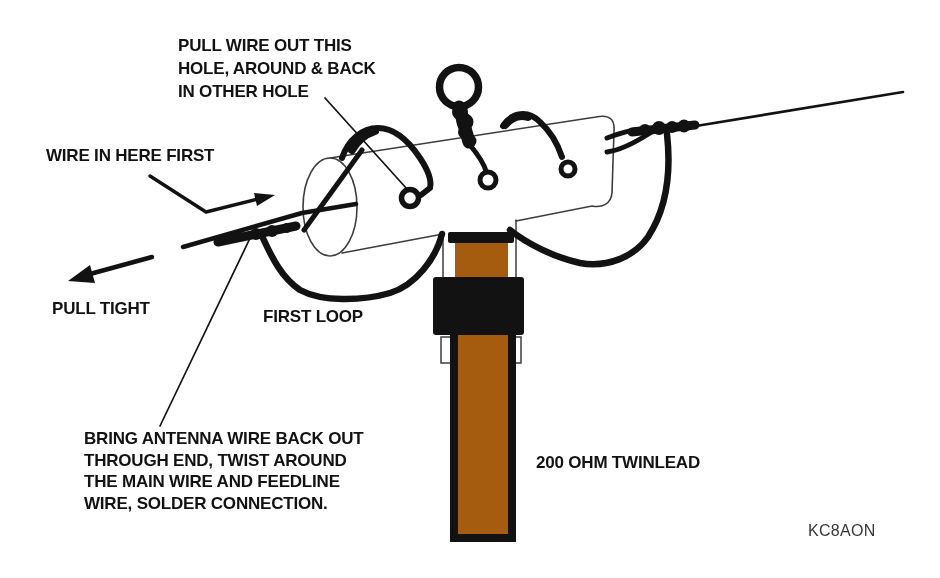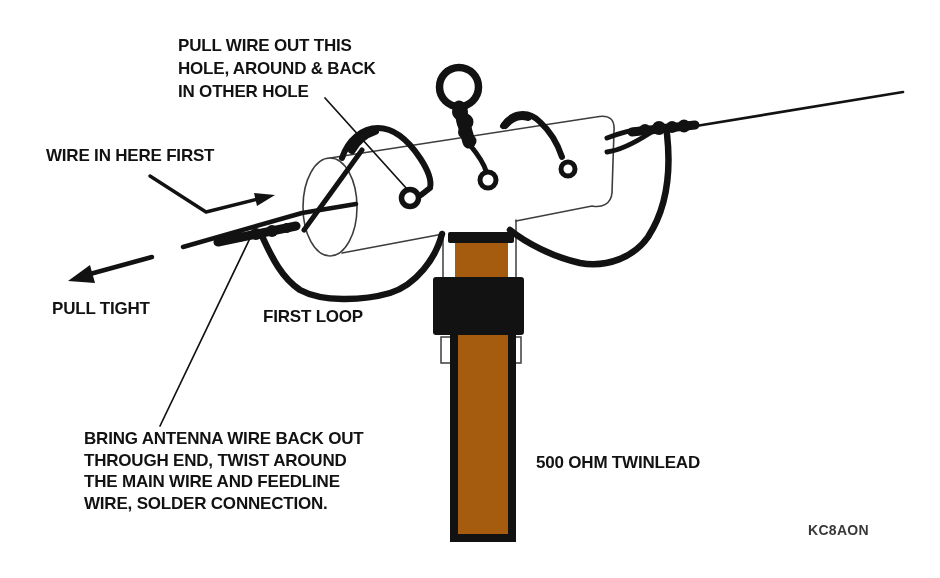--- a/index.html
+++ b/index.html
@@ -8,21 +8,21 @@
     background:var(--canvas,#fff);overflow:hidden;
     font-family:"Liberation Sans","DejaVu Sans",sans-serif;
   }
   .stage svg{position:absolute;left:0;top:0;}
   .lbl{
     position:absolute;color:var(--ink,#121212);
     font-weight:bold;font-size:17px;line-height:23px;
     white-space:pre-line;letter-spacing:-0.2px;
   }
   .lbl.tight{line-height:21.5px;}
-  .lbl.sig{font-weight:bold;font-size:14px;color:var(--signature_gray,#383838);letter-spacing:0.3px;}
+  .lbl.sig{font-weight:normal;font-size:16px;color:var(--signature_gray,#383838);letter-spacing:0.3px;}
   .ink-stroke{stroke:var(--ink,#121212);fill:none;stroke-linecap:round;stroke-linejoin:round;}
   .thin-stroke{stroke:var(--tube_outline,#3d3d3d);fill:none;stroke-linecap:round;}
 </style>
 </head>
 <body>
 
 <div class="stage">
 
   <svg width="940" height="578" viewBox="0 0 940 578">
 
@@ -113,16 +113,16 @@
   <div class="lbl" style="left:52px;top:288px;margin-top:9px;">PULL TIGHT</div>
 
   <div class="lbl" style="left:263px;top:305px;">FIRST LOOP</div>
 
 
   <div class="lbl tight" style="left:68px;top:428px;margin-left:16px;">BRING ANTENNA WIRE BACK OUT
 THROUGH END, TWIST AROUND
 THE MAIN WIRE AND FEEDLINE
 WIRE, SOLDER CONNECTION.</div>
 
-  <div class="lbl" style="left:536px;top:451px;">500 OHM TWINLEAD</div>
+  <div class="lbl" style="left:536px;top:451px;">200 OHM TWINLEAD</div>
 
   <div class="lbl sig" style="left:808px;top:519px;">KC8AON</div>
 </div>
 
 </body></html>

